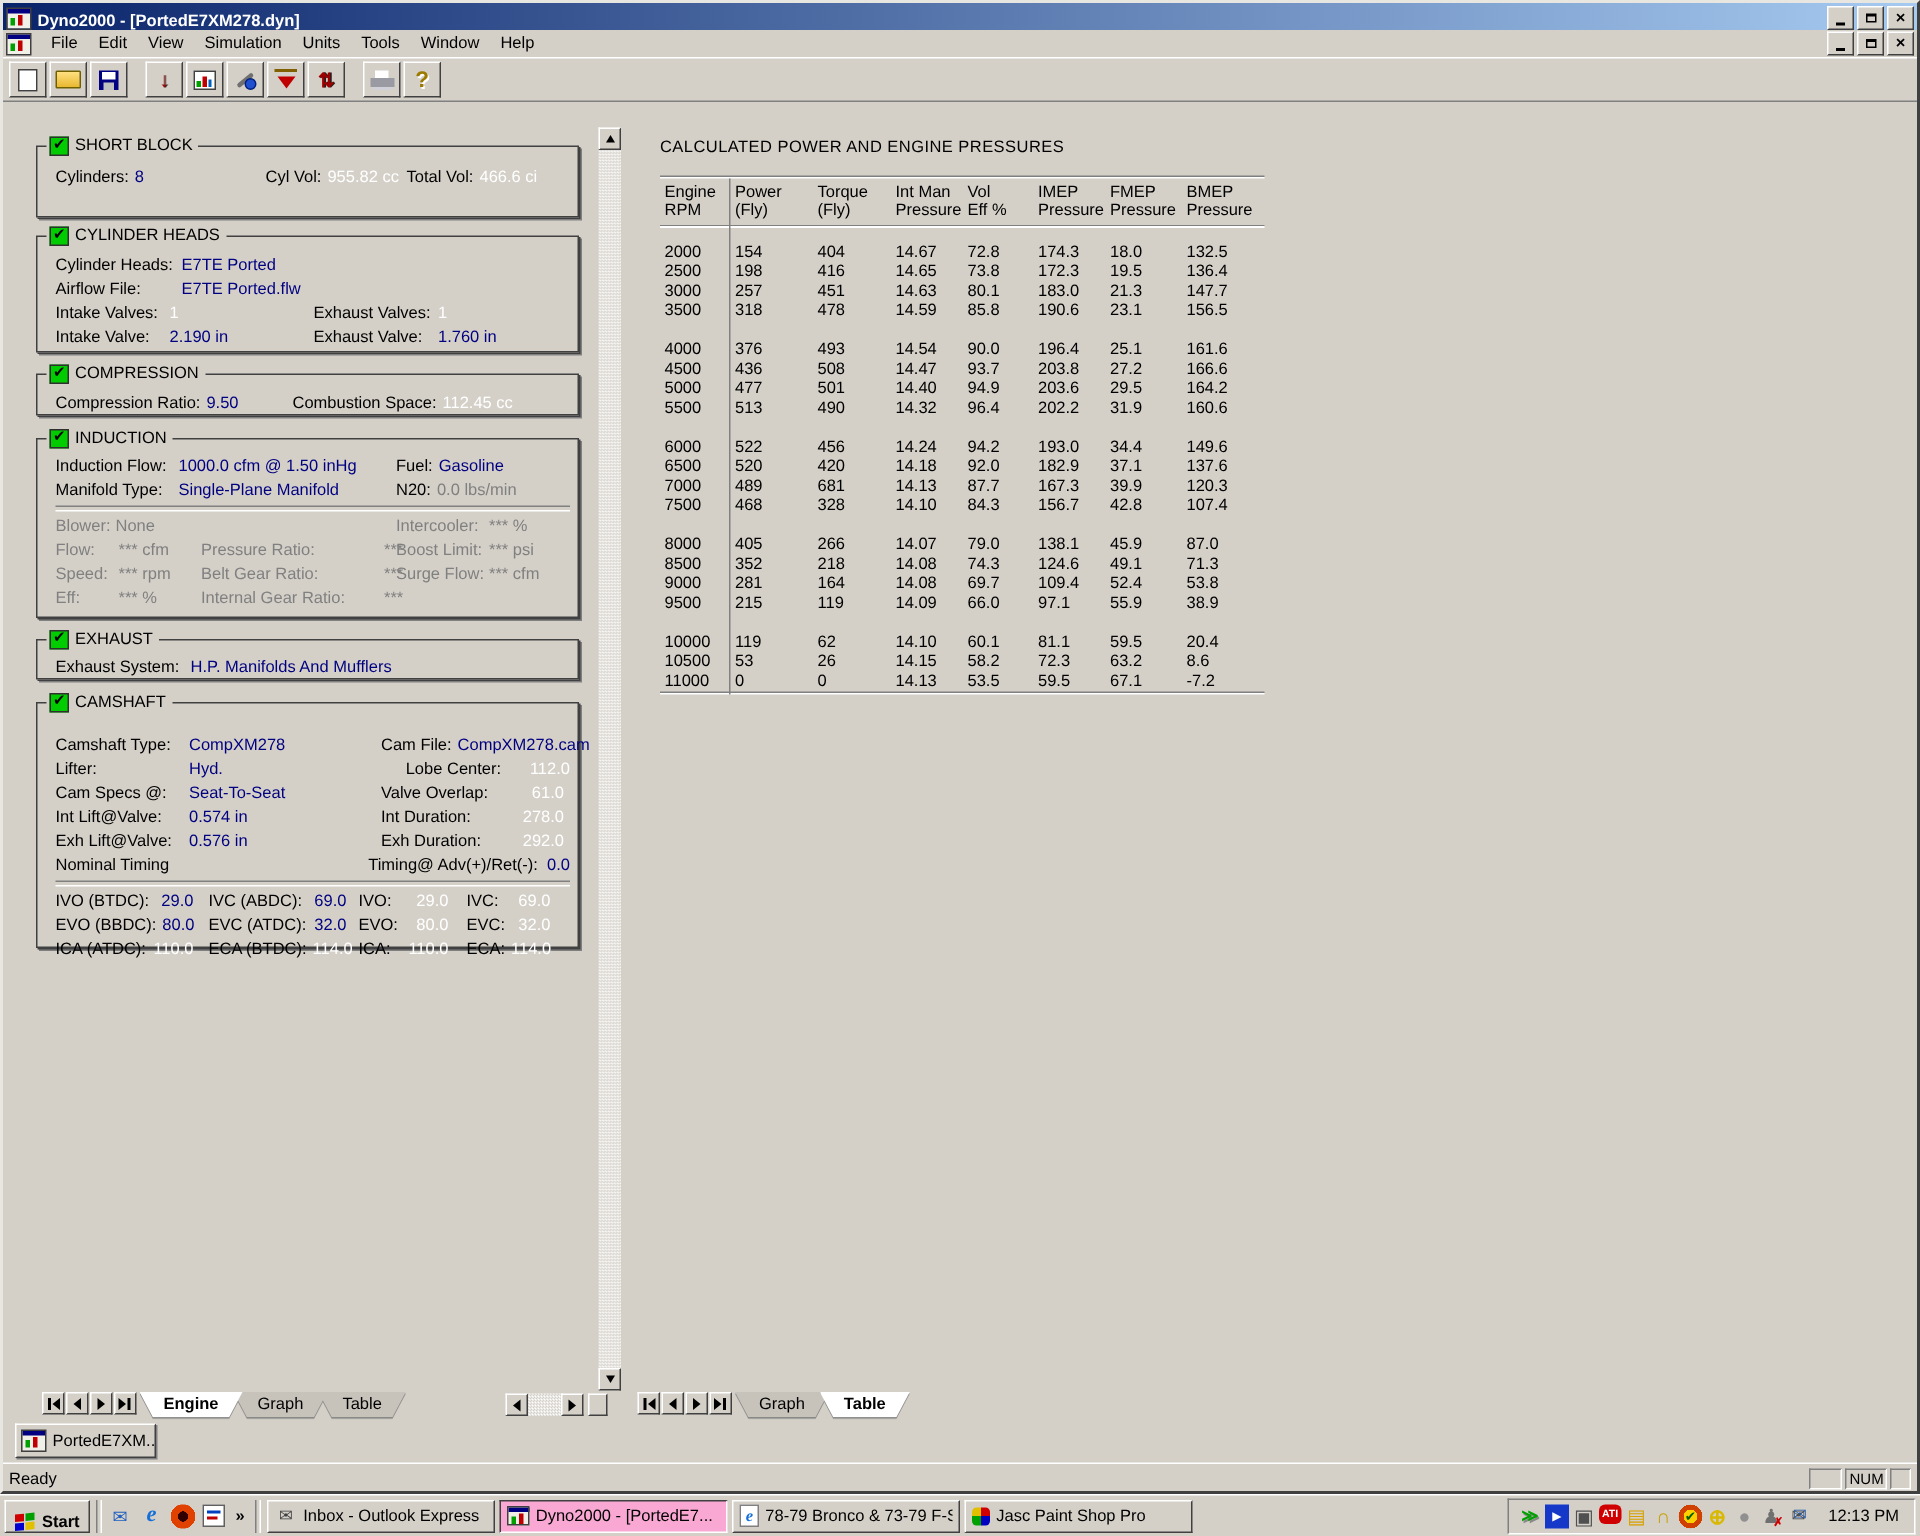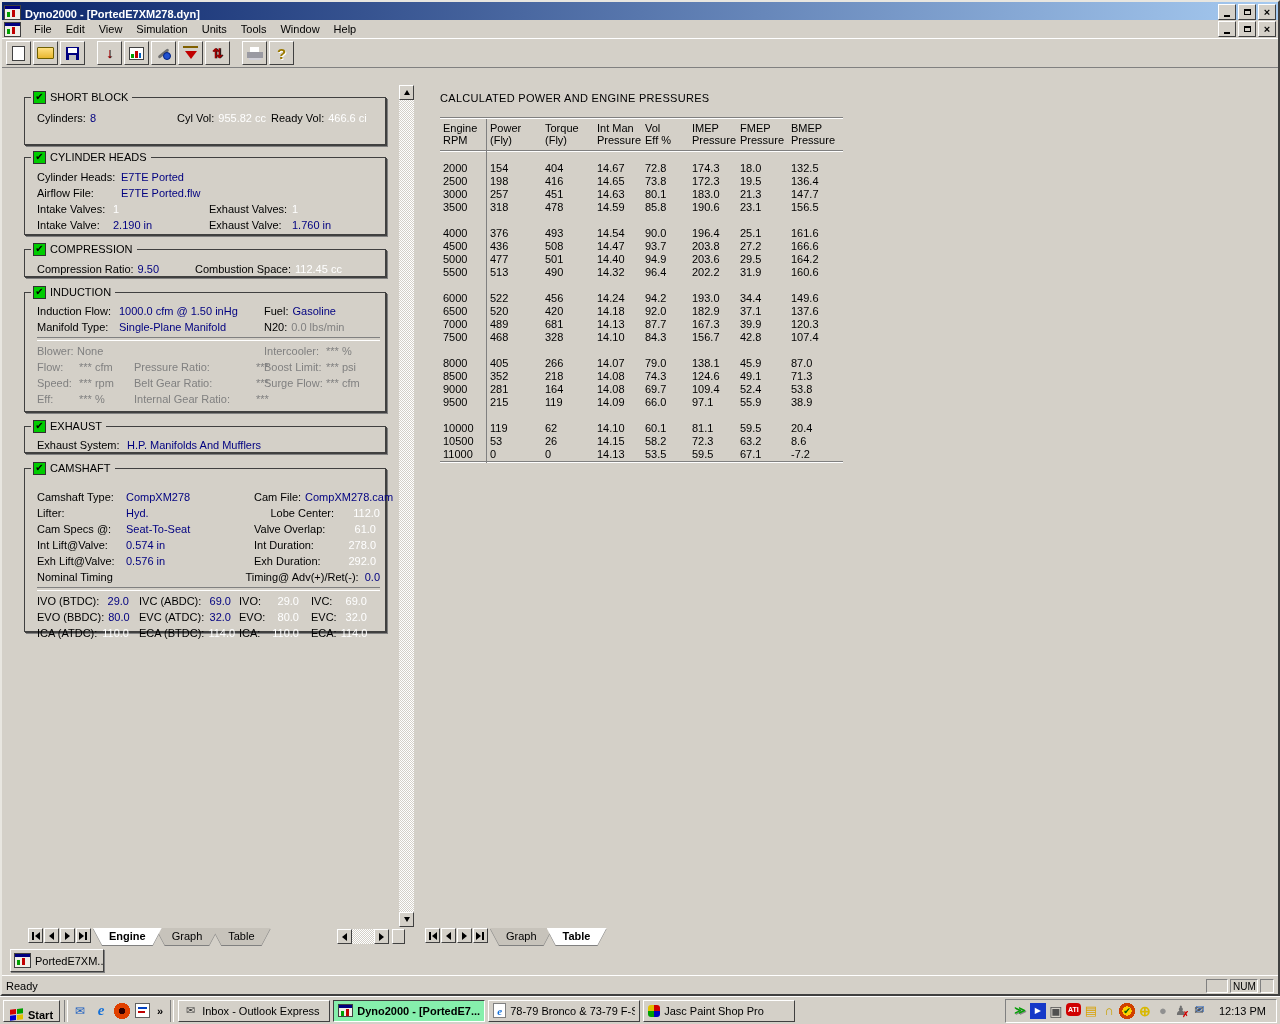--- a/index.html
+++ b/index.html
@@ -140,21 +140,21 @@
   .q-internet-explorer{color:#1470d8;font-family:"Liberation Serif",serif;font-style:italic;font-weight:bold;font-size:15px}
   .q-internet-explorer::before{content:"e"}
   .q-media-player{background:radial-gradient(circle,#300000 0 30%,#e04000 31% 72%,transparent 73%)}
   .q-compose{border:1px solid #606060;width:13px;height:13px;background:
      linear-gradient(#c00000,#c00000) 2px 7px/7px 2px no-repeat,
      linear-gradient(#0040c0,#0040c0) 2px 3px/9px 2px no-repeat,#fff}
   .chev{font-weight:bold;padding:0 3px}
   .taskbtns{display:flex;gap:3px}
   .taskbtn{width:152px;height:22px;background:#d4d0c8;border:1px solid;border-color:#fff #404040 #404040 #fff;
            display:flex;align-items:center;gap:4px;padding:0 4px;box-sizing:border-box;overflow:hidden;white-space:nowrap}
-  .taskbtn.active{border-color:#404040 #fff #fff #404040;background:#86efac;font-weight:bold}
+  .taskbtn.active{border-color:#404040 #fff #fff #404040;background:#f9a8d4;font-weight:normal}
   .taskbtn .tlabel{overflow:hidden;text-overflow:clip}
   .tico{flex:none;width:15px;height:13px;display:flex;align-items:center;justify-content:center;font-size:11px}
   .ic-mail::before{content:"✉";color:#404040}
   .ic-dyno{border:1px solid #404040;background:
      linear-gradient(#000080,#000080) 0 0/15px 3px no-repeat,
      linear-gradient(#00a000,#00a000) 2px 6px/3px 5px no-repeat,
      linear-gradient(#c00000,#c00000) 7px 4px/3px 7px no-repeat,#f0efe8;width:13px;height:11px}
   .ic-ie-page{border:1px solid #808080;background:#fff;color:#1470d8;font-family:"Liberation Serif",serif;
      font-style:italic;font-weight:bold;width:11px;height:13px}
   .ic-ie-page::before{content:"e"}
@@ -248,21 +248,21 @@
   <div class="section" style="left:14px;top:10px;width:362px;height:55px">
     <div class="sec-box"></div>
     <div class="legend">
       <span class="chk">✔</span>
       <span>SHORT BLOCK</span>
     </div>
     <div class="sec-content">
       <div class="frow">
         <span class="cell" style="width:140px"><span class="lbl">Cylinders:</span><span class="vb">8</span></span>
         <span class="cell" style="width:94px"><span class="lbl">Cyl Vol:</span><span class="vw">955.82 cc</span></span>
-        <span class="cell"><span class="lbl">Ready Vol:</span><span class="vw">466.6 ci</span></span>
+        <span class="cell"><span class="lbl">Total Vol:</span><span class="vw">466.6 ci</span></span>
       </div>
     </div>
   </div>
 
   <div class="section" style="left:14px;top:70px;width:362px;height:85px">
     <div class="sec-box"></div>
     <div class="legend">
       <span class="chk">✔</span>
       <span>CYLINDER HEADS</span>
     </div>

